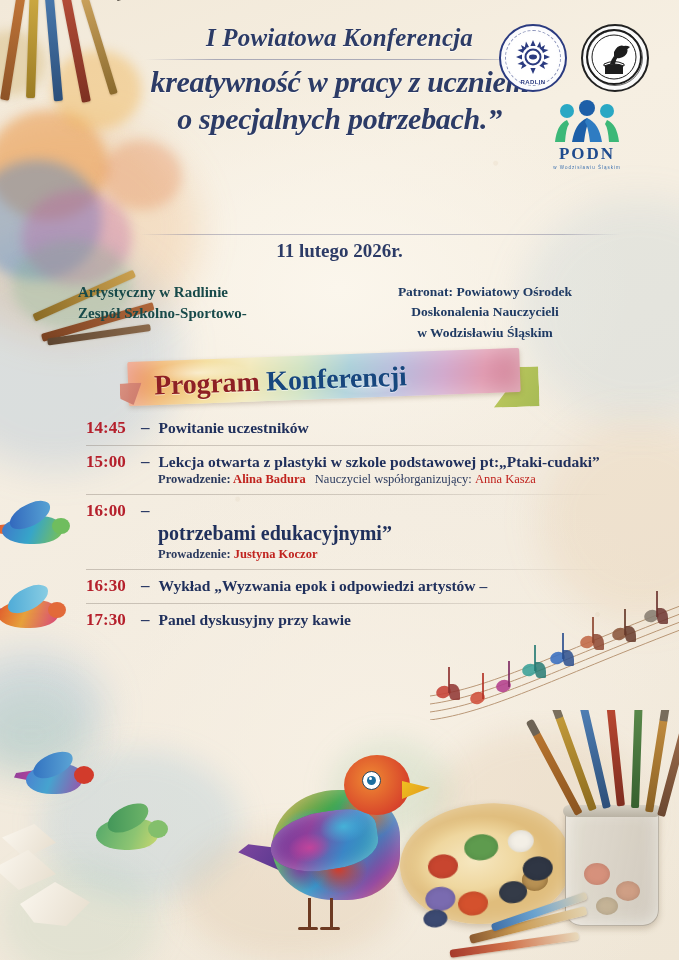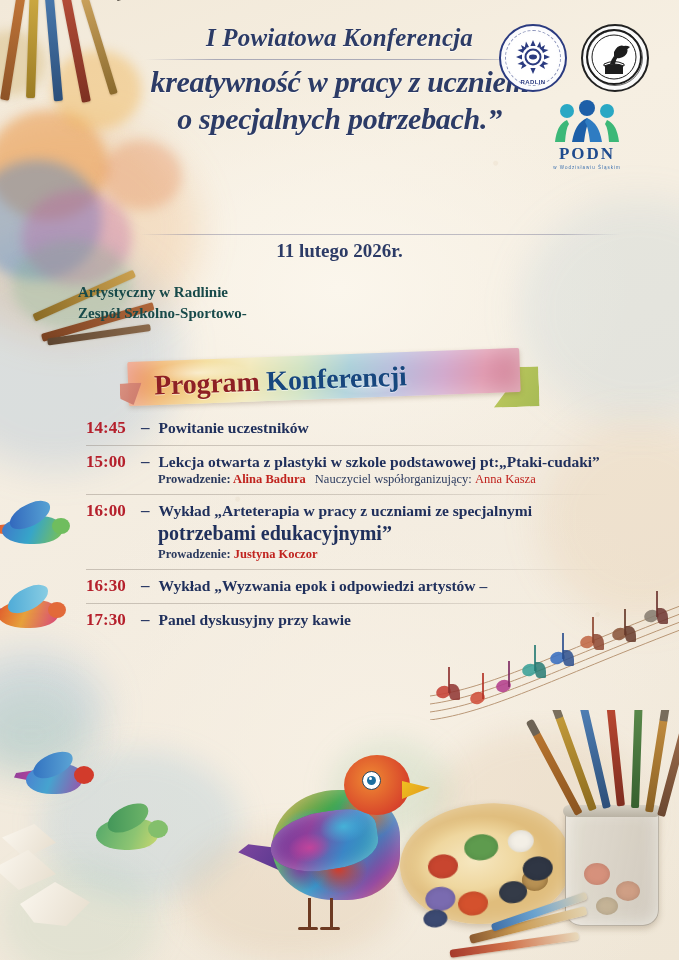--- a/index.html
+++ b/index.html
@@ -390,20 +390,25 @@
   </div>
 
   <div class="rule2"></div>
   <div class="date">11 lutego 2026r.</div>
 
   <div class="venue">
     <div>Artystyczny w Radlinie</div>
     <div>Zespół Szkolno-Sportowo-</div>
   </div>
 
+  <div class="patron">
+    <div>Patronat: Powiatowy Ośrodek</div>
+    <div>Doskonalenia Nauczycieli</div>
+    <div>w Wodzisławiu Śląskim</div>
+  </div>
 
   <div class="banner">
     <div class="ribbon-tail"></div>
     <div class="ribbon"></div>
     <div class="ribbon-fold"></div>
     <div class="banner-txt">
       <span class="w1">Program</span>
       <span class="w2">Konferencji</span>
     </div>
   </div>
@@ -431,21 +436,20 @@
           <span class="lbl2">Nauczyciel współorganizujący:</span>
           <span class="nm2">Anna Kasza</span>
         </div>
       </div>
     </div>
 
     <div class="prow">
       <div class="pline">
         <span class="ptime">16:00</span>
         <span class="pdash">–</span>
-        <span class="ptitle">Wykład „Arteterapia w pracy z uczniami ze specjalnymi</span>
       </div>
       <div class="pbody">
         <div class="ptitle2">potrzebami edukacyjnymi”</div>
         <div class="plead">
           <span>Prowadzenie:</span>
           <span class="nm">Justyna Koczor</span>
         </div>
       </div>
     </div>
 

